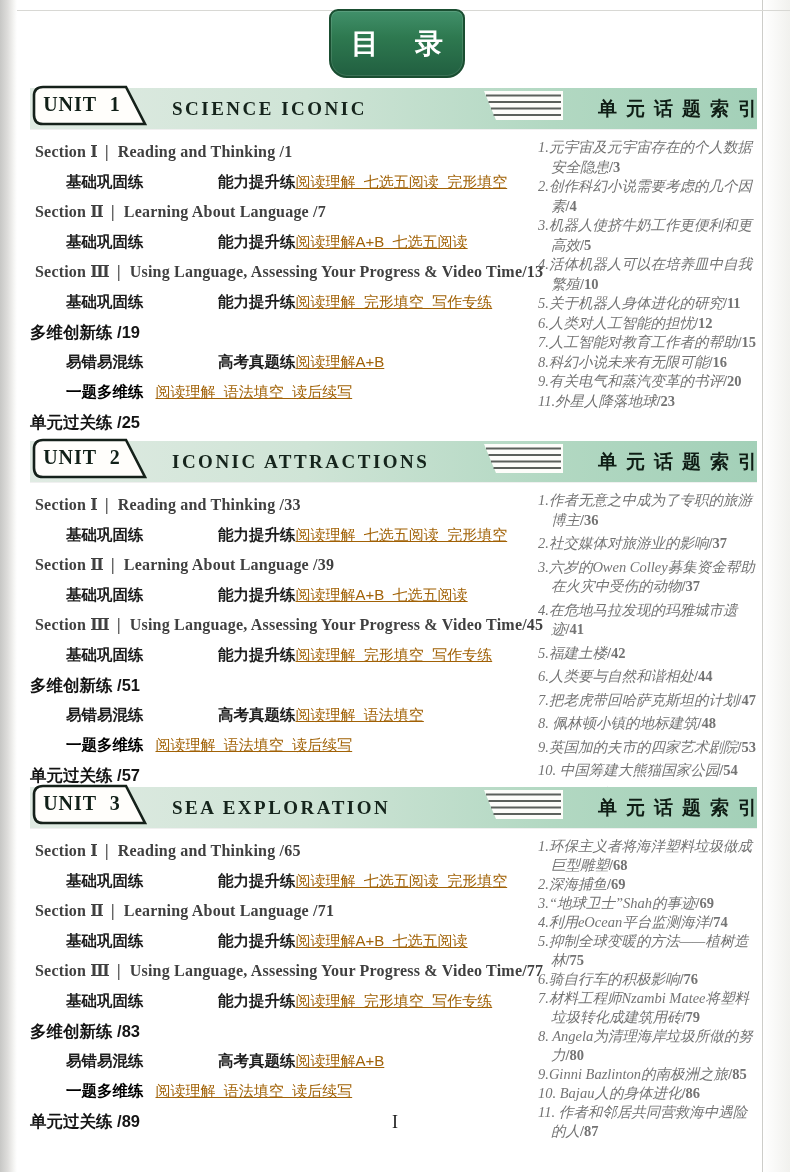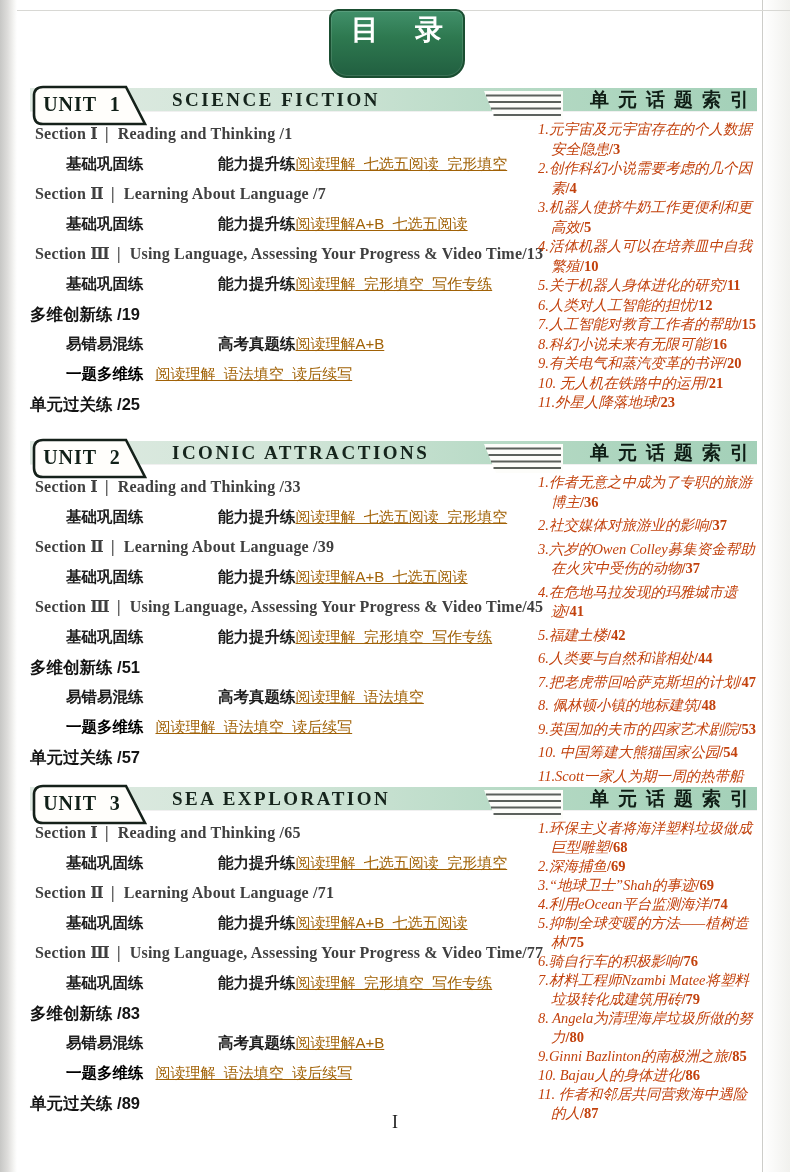--- a/index.html
+++ b/index.html
@@ -13,41 +13,41 @@
     background:linear-gradient(90deg,#c7c7c5 0%,#dedddb 45%,#f4f4f2 80%,#fff 100%);}
   .edge-right{position:absolute;right:0;top:0;bottom:0;width:27px;
     background:linear-gradient(90deg,#fff 0%,#f1f1ee 100%);border-left:1px solid #cdcdc9;}
   .top-rule{position:absolute;left:17px;right:0;top:10px;height:1px;background:#d8d8d4;}
 
   
   .toc-tab{position:absolute;left:329px;top:9px;width:132px;height:65px;
     background:linear-gradient(180deg,#41906a 0%,#2e7950 40%,#215f40 100%);
     border:2px solid #1a4e31;border-radius:9px 9px 18px 18px;
     box-shadow:inset 0 0 0 1px rgba(255,255,255,.12);
-    display:flex;align-items:flex-start;justify-content:center;}
+    display:flex;align-items:center;justify-content:center;}
   .toc-title{color:#fff;font-size:28px;font-weight:800;letter-spacing:4px;margin-right:-4px;}
 
   
   .unit{position:absolute;left:30px;width:727px;}
   .unit--1{top:88px}.unit--2{top:441px}.unit--3{top:787px}
 
-  .unit-bar{position:relative;height:23px;
+  .unit-bar{position:relative;height:41px;
     background:linear-gradient(90deg,#e0ebe3 0%,#cfe4d6 38%,#b2d8c2 72%,#a3d0b8 100%);
     box-shadow:0 1px 0 rgba(0,0,0,.06);}
   .unit-tab{position:absolute;left:1px;top:-3px;width:118px;height:41px;}
   .unit-tab svg{position:absolute;inset:0;width:100%;height:100%;}
   .unit-tab-text{position:absolute;left:8px;right:24px;top:0;bottom:2px;
     display:flex;align-items:center;justify-content:center;
     font-family:"Liberation Serif","DejaVu Serif","DejaVu Sans",serif;
     font-size:20px;font-weight:600;letter-spacing:1px;word-spacing:7px;color:#112018;}
   .unit-title{position:absolute;left:142px;top:0;bottom:0;display:flex;align-items:center;
     font-family:"Liberation Serif","DejaVu Serif","DejaVu Sans",serif;
     font-size:19px;font-weight:600;letter-spacing:2.5px;color:#15241c;}
   .stripes{position:absolute;left:447px;top:3px;width:86px;height:29px;}
-  .index-label{position:absolute;right:8px;top:0;bottom:0;display:flex;align-items:center;
+  .index-label{position:absolute;right:0;top:0;bottom:0;display:flex;align-items:center;
     font-size:19px;font-weight:bold;letter-spacing:9px;margin-right:-9px;color:#0f1d15;}
 
   .unit-body{display:flex;margin-top:8px;}
   .left-col{flex:0 0 500px;width:500px;}
   .right-col{flex:1;padding-left:8px;padding-top:1px;}
 
   
   .row{height:30px;line-height:30px;white-space:nowrap;}
   .row-section{font-family:"Liberation Serif","DejaVu Serif","DejaVu Sans",serif;
     font-size:16px;font-weight:bold;color:#404040;padding-left:5px;letter-spacing:.2px;}
@@ -55,21 +55,21 @@
   .row-practice{padding-left:36px;font-size:15.5px;color:#1d1d1d;}
   .row-practice .base{display:inline-block;width:152px;font-weight:bold;}
   .row-practice .adv{font-weight:bold;margin-right:0;}
   .tags{color:#a16207;font-size:15px;white-space:pre;text-decoration:underline;}
   .row-inline{padding-left:36px;font-size:15.5px;}
   .row-inline .base{font-weight:bold;margin-right:12px;}
   .row-bold{font-size:16.5px;font-weight:bold;color:#141414;}
 
   
   .topic{font-family:"Liberation Serif","DejaVu Serif","DejaVu Sans",serif;
-    font-style:italic;font-size:14.5px;line-height:19.5px;color:#c2410c;
+    font-style:italic;font-size:14.5px;line-height:19.5px;color:#737373;
     padding-left:13px;text-indent:-13px;}
   .topic-page{font-style:normal;font-weight:bold;}
   .unit--2 .topic{margin-bottom:4px;}
   .unit--3 .topic{line-height:19px;}
 
   .page-num{position:absolute;left:0;right:0;top:1112px;text-align:center;
     font-family:"Liberation Serif","DejaVu Serif",serif;font-size:18px;color:#1a1a1a;}
 </style>
 </head>
 <body>
@@ -84,21 +84,21 @@
   </div>
 
   <section class="unit unit--1">
     <header class="unit-bar">
       <div class="unit-tab">
         <svg viewBox="0 0 118 41" preserveAspectRatio="none">
           <path d="M12 2 L95 2 L114 39 L12 39 Q3 39 3 30 L3 11 Q3 2 12 2 Z" fill="#fffefb" stroke="#15211a" stroke-width="2.6"></path>
         </svg>
         <span class="unit-tab-text">UNIT 1</span>
       </div>
-      <span class="unit-title">SCIENCE FICTION</span>
+      <span class="unit-title">SCIENCE ICONIC</span>
       <span class="stripes">
         <svg viewBox="0 0 86 29" preserveAspectRatio="none">
           <polygon points="7,0 86,0 86,29 19,29" fill="#fdfdfa"></polygon>
           <line x1="9" y1="4.5" x2="84" y2="4.5" stroke="#5c615c" stroke-width="1.8"></line>
           <line x1="11.5" y1="11" x2="84" y2="11" stroke="#5c615c" stroke-width="1.8"></line>
           <line x1="14" y1="17.5" x2="84" y2="17.5" stroke="#5c615c" stroke-width="1.8"></line>
           <line x1="16.5" y1="24" x2="84" y2="24" stroke="#5c615c" stroke-width="1.8"></line>
         </svg>
       </span>
       <span class="index-label">单元话题索引</span>
@@ -175,23 +175,20 @@
   </div>
 
   <div class="topic">
     <span class="topic-text">8.科幻小说未来有无限可能</span><span class="topic-page">/16</span>
   </div>
 
   <div class="topic">
     <span class="topic-text">9.有关电气和蒸汽变革的书评</span><span class="topic-page">/20</span>
   </div>
 
-  <div class="topic">
-    <span class="topic-text">10. 无人机在铁路中的运用</span><span class="topic-page">/21</span>
-  </div>
 
   <div class="topic">
     <span class="topic-text">11.外星人降落地球</span><span class="topic-page">/23</span>
   </div>
 </div>
     </div>
   </section>
 
   <section class="unit unit--2">
     <header class="unit-bar">

